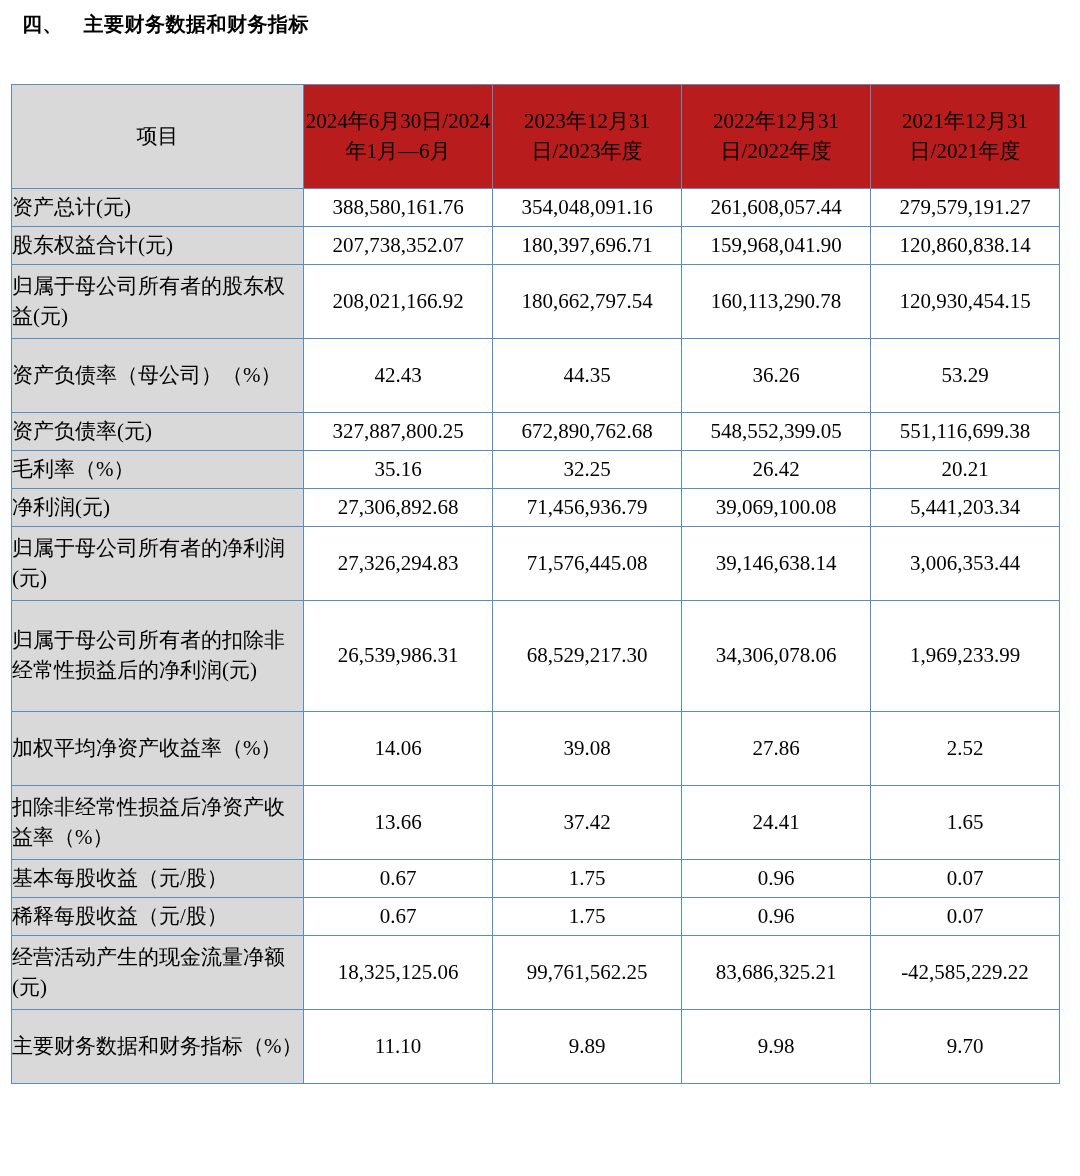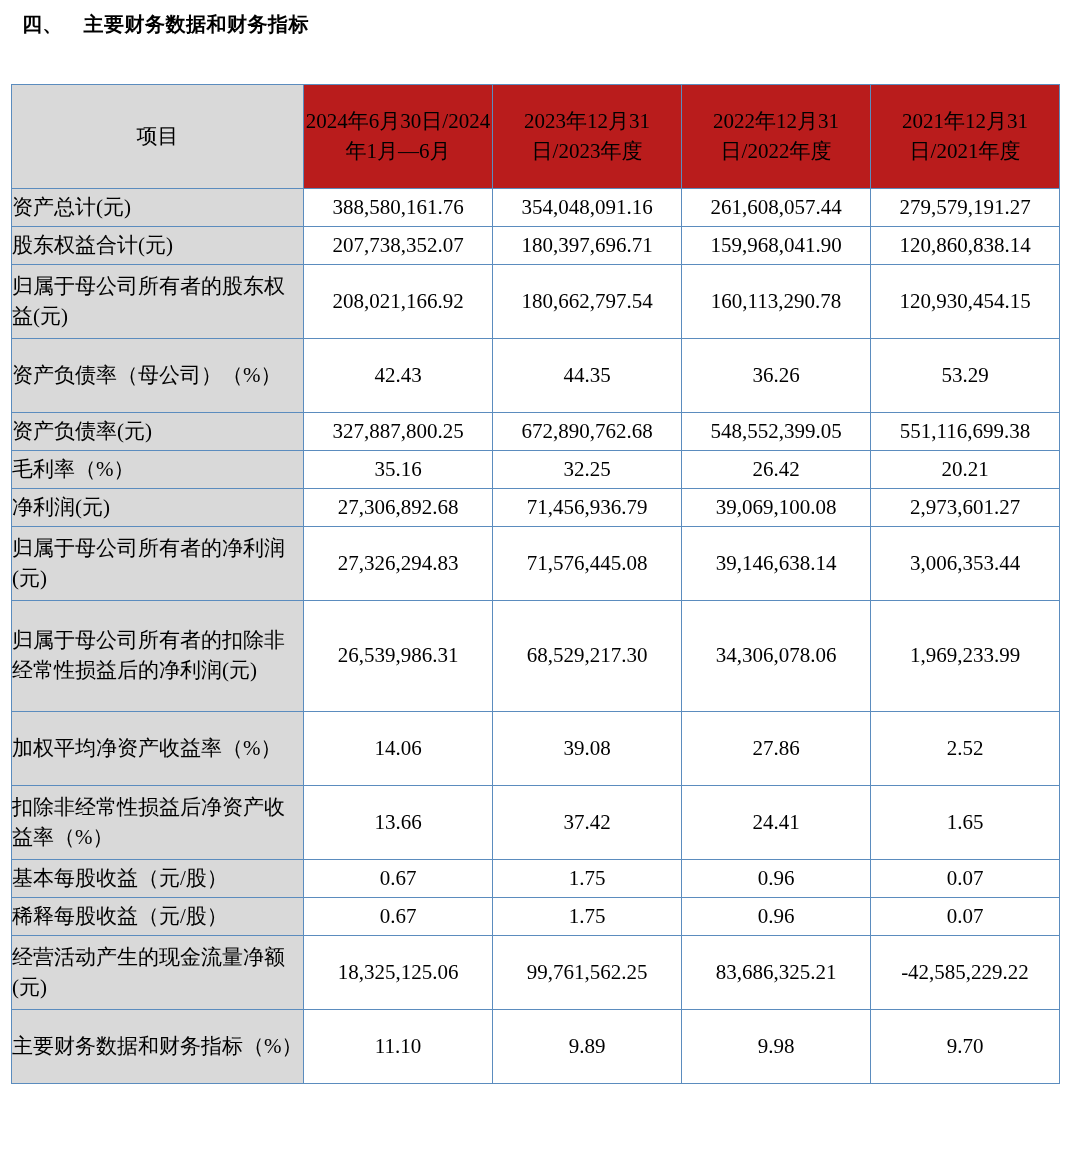--- a/index.html
+++ b/index.html
@@ -142,21 +142,21 @@
             <td class="val">35.16</td>
             <td class="val">32.25</td>
             <td class="val">26.42</td>
             <td class="val">20.21</td>
           </tr>
           <tr class="r1">
             <td class="item">净利润(元)</td>
             <td class="val">27,306,892.68</td>
             <td class="val">71,456,936.79</td>
             <td class="val">39,069,100.08</td>
-            <td class="val">2,973,601.27</td>
+            <td class="val">5,441,203.34</td>
           </tr>
           <tr class="r2">
             <td class="item">归属于母公司所有者的净利润(元)</td>
             <td class="val">27,326,294.83</td>
             <td class="val">71,576,445.08</td>
             <td class="val">39,146,638.14</td>
             <td class="val">3,006,353.44</td>
           </tr>
           <tr class="r3">
             <td class="item">归属于母公司所有者的扣除非经常性损益后的净利润(元)</td>

